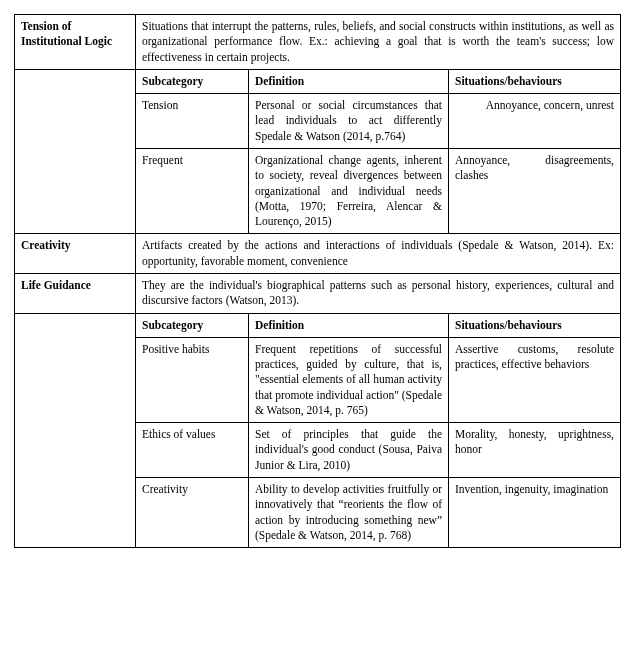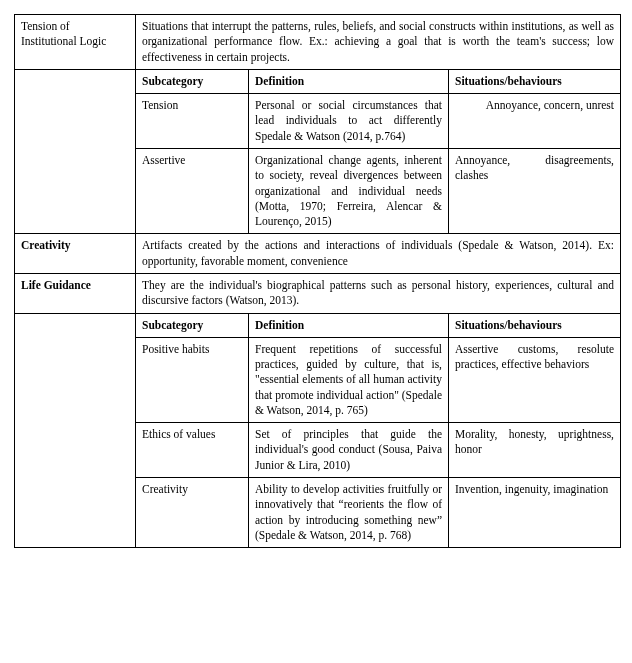--- a/index.html
+++ b/index.html
@@ -44,21 +44,21 @@
   }
 
   
   col.c1 { width: 121px; }
   col.c2 { width: 113px; }
   col.c3 { width: 200px; }
   col.c4 { width: 172px; }
 
   
   .cat-label {
-    font-weight: normal;
+    font-weight: bold;
     text-align: center;
     vertical-align: middle;
     padding-top: 7px;
     padding-bottom: 7px;
   }
   .cat-label-left {
     font-weight: bold;
     text-align: left;
     vertical-align: middle;
     padding-left: 8px;
@@ -127,21 +127,21 @@
         <td class="col-head">Situations/behaviours</td>
       </tr>
 
       <tr>
         <td class="sub-name">Tension</td>
         <td class="desc-just">Personal or social circumstances that lead individuals to act differently Spedale &amp; Watson (2014, p.764)</td>
         <td class="behaviour nojust">Annoyance, concern, unrest</td>
       </tr>
 
       <tr>
-        <td class="sub-name">Assertive</td>
+        <td class="sub-name">Frequent</td>
         <td class="desc-just">Organizational change agents, inherent to society, reveal divergences between organizational and individual needs (Motta, 1970; Ferreira, Alencar &amp; Lourenço, 2015)</td>
         <td class="behaviour">Annoyance, disagreements, clashes</td>
       </tr>
 
       <tr>
         <td class="cat-label-left">Creativity</td>
         <td class="desc-just" colspan="3">Artifacts created by the actions and interactions of individuals (Spedale &amp; Watson, 2014). Ex: opportunity, favorable moment, convenience</td>
       </tr>
 
       <tr>

